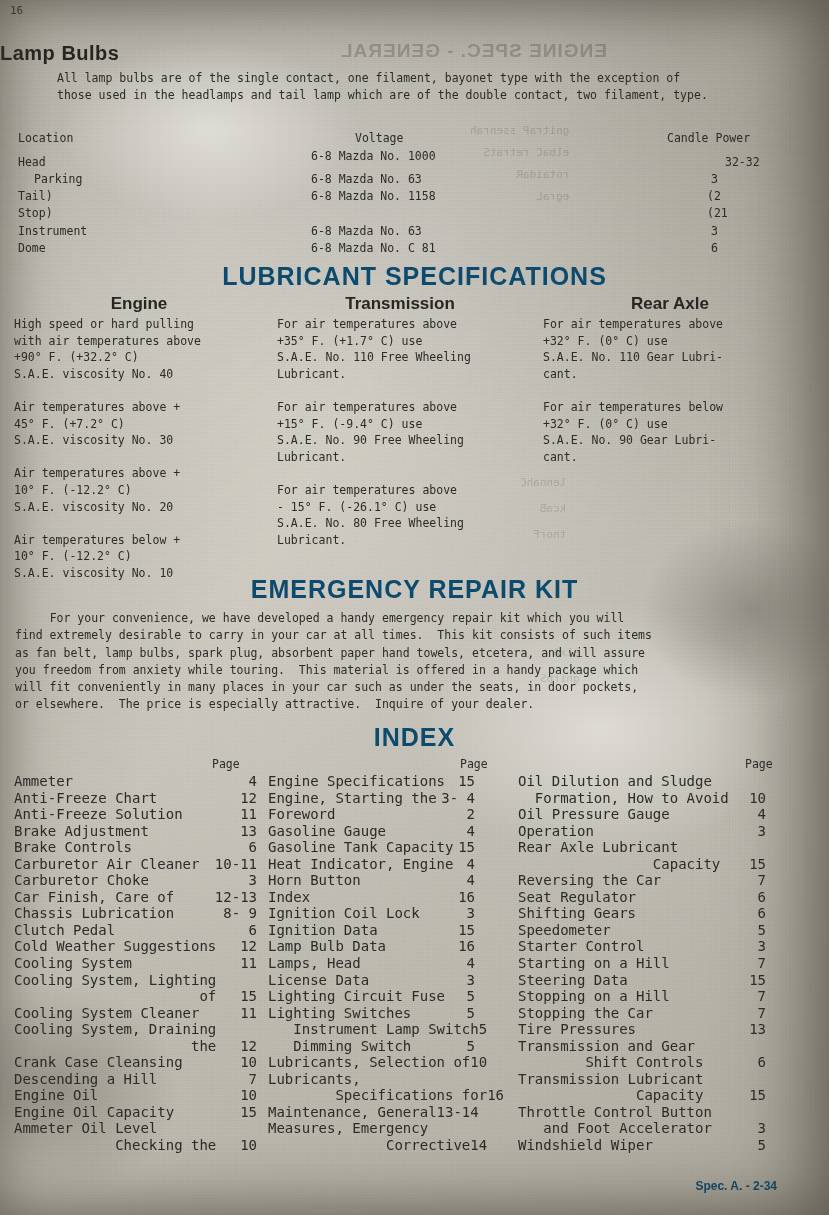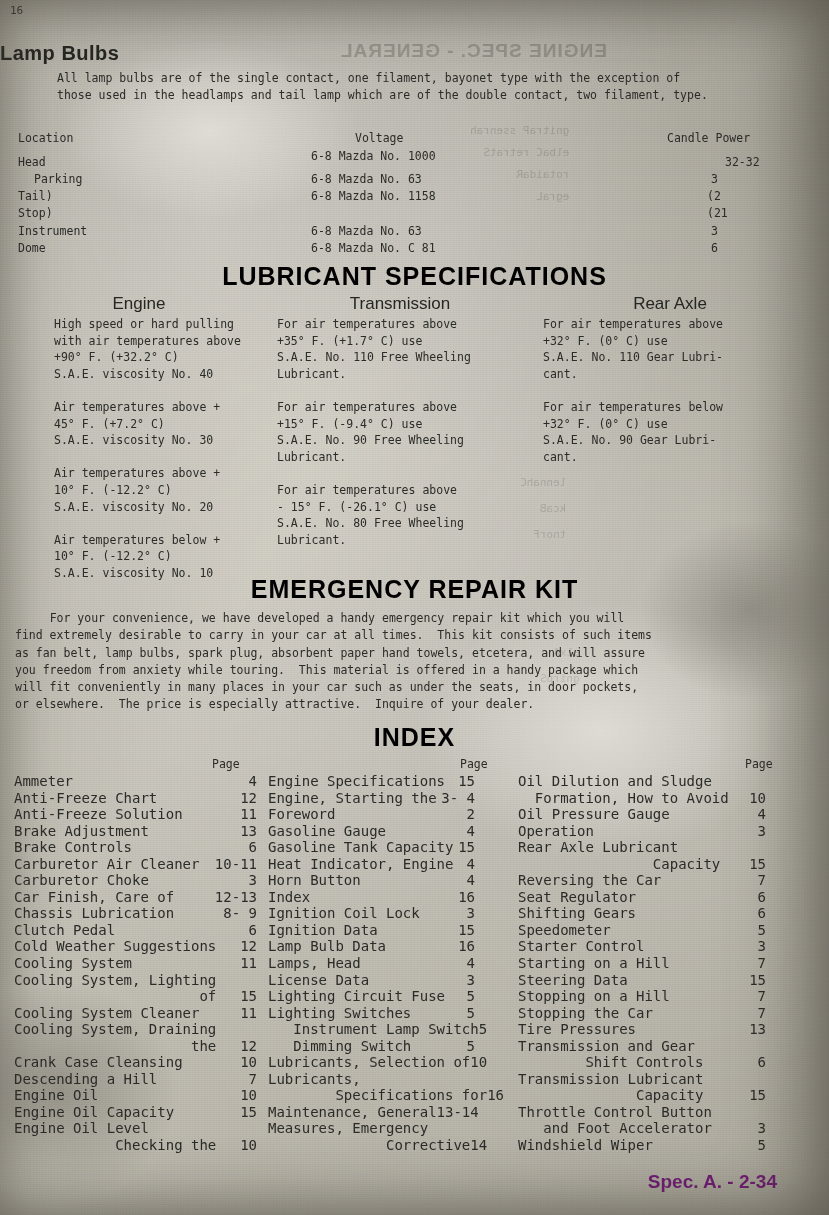--- a/index.html
+++ b/index.html
@@ -41,26 +41,26 @@
   .folio{position:absolute;left:10px;top:4px;font-size:11px;color:#3a3a36;}
 
   .hdr-small{
     position:absolute;width:100%;
     font-family:"Liberation Sans", sans-serif;
     font-weight:bold;font-size:20px;letter-spacing:.5px;color:#262622;
   }
   .hdr-big{
     position:absolute;text-align:center;width:100%;
     font-family:"Liberation Sans", sans-serif;
-    font-weight:bold;font-size:25px;letter-spacing:1px;color:#000000;
+    font-weight:bold;font-size:25px;letter-spacing:1px;color:#0c4a6e;
   }
   .sub-hdr{
     position:absolute;
     font-family:"Liberation Sans", sans-serif;
-    font-weight:normal;font-size:17px;color:#262622;text-align:center;
+    font-weight:bold;font-size:17px;color:#262622;text-align:center;
   }
 
   .para{
     position:absolute;font-size:11.5px;line-height:16.5px;white-space:pre-wrap;
   }
 
   
   .ghost{
     position:absolute;white-space:pre;
     font-family:"Liberation Sans", sans-serif;
@@ -74,21 +74,21 @@
 
   .idx{position:absolute;font-size:14px;line-height:16.55px;}
   .idx .row{display:flex;justify-content:space-between;white-space:pre;}
   .idx .row .lbl{white-space:pre;}
   .idx .row .pg{white-space:pre;text-align:right;}
   .idx-head{position:absolute;font-size:11.5px;}
 
   .footer{
     position:absolute;right:52px;bottom:22px;
     font-family:"Liberation Sans", sans-serif;
-    font-weight:bold;font-size:19px;color:#701a75;
+    font-weight:bold;font-size:12px;color:#0c4a6e;
   }
   .smudge{
     position:absolute;border-radius:50%;
     background:radial-gradient(ellipse at center, rgba(245,244,238,0.55), rgba(245,244,238,0) 70%);
     pointer-events:none;
   }
   .dark-blotch{
     position:absolute;border-radius:50%;
     background:radial-gradient(ellipse at center, rgba(60,56,48,0.30), rgba(60,56,48,0) 70%);
     pointer-events:none;
@@ -150,21 +150,21 @@
   <div class="t" style="left:18px;top:241px;">Dome</div>
   <div class="t" style="left:311px;top:241px;">6-8 Mazda No. C 81</div>
   <div class="t" style="left:711px;top:241px;">6</div>
 
   <div class="hdr-big" style="top:262px;">LUBRICANT SPECIFICATIONS</div>
 
   <div class="sub-hdr" style="left:14px;top:294px;width:250px;">Engine</div>
   <div class="sub-hdr" style="left:275px;top:294px;width:250px;">Transmission</div>
   <div class="sub-hdr" style="left:540px;top:294px;width:260px;">Rear Axle</div>
 
-  <div class="col" style="left:14px;top:316px;margin-left:40px;">High speed or hard pulling
+  <div class="col" style="left:14px;top:316px;">High speed or hard pulling
 with air temperatures above
 +90° F. (+32.2° C)
 S.A.E. viscosity No. 40
 
 Air temperatures above +
 45° F. (+7.2° C)
 S.A.E. viscosity No. 30
 
 Air temperatures above +
 10° F. (-12.2° C)
@@ -226,21 +226,21 @@
       <div class="row"><span class="lbl">Cooling System</span><span class="pg">11</span></div>
       <div class="row"><span class="lbl">Cooling System, Lighting</span><span class="pg"></span></div>
       <div class="row"><span class="lbl">                      of</span><span class="pg">15</span></div>
       <div class="row"><span class="lbl">Cooling System Cleaner</span><span class="pg">11</span></div>
       <div class="row"><span class="lbl">Cooling System, Draining</span><span class="pg"></span></div>
       <div class="row"><span class="lbl">                     the</span><span class="pg">12</span></div>
       <div class="row"><span class="lbl">Crank Case Cleansing</span><span class="pg">10</span></div>
       <div class="row"><span class="lbl">Descending a Hill</span><span class="pg">7</span></div>
       <div class="row"><span class="lbl">Engine Oil</span><span class="pg">10</span></div>
       <div class="row"><span class="lbl">Engine Oil Capacity</span><span class="pg">15</span></div>
-      <div class="row"><span class="lbl">Engine Oil Level</span><span class="pg"></span></div>
+      <div class="row"><span class="lbl">Ammeter Oil Level</span><span class="pg"></span></div>
       <div class="row"><span class="lbl">            Checking the</span><span class="pg">10</span></div>
     </div>
   <div class="idx" id="idx-col-1" style="left:268px;top:773px;width:207px;">
       <div class="row"><span class="lbl">Engine Specifications</span><span class="pg">15</span></div>
       <div class="row"><span class="lbl">Engine, Starting the</span><span class="pg">3- 4</span></div>
       <div class="row"><span class="lbl">Foreword</span><span class="pg">2</span></div>
       <div class="row"><span class="lbl">Gasoline Gauge</span><span class="pg">4</span></div>
       <div class="row"><span class="lbl">Gasoline Tank Capacity</span><span class="pg">15</span></div>
       <div class="row"><span class="lbl">Heat Indicator, Engine</span><span class="pg">4</span></div>
       <div class="row"><span class="lbl">Horn Button</span><span class="pg">4</span></div>

